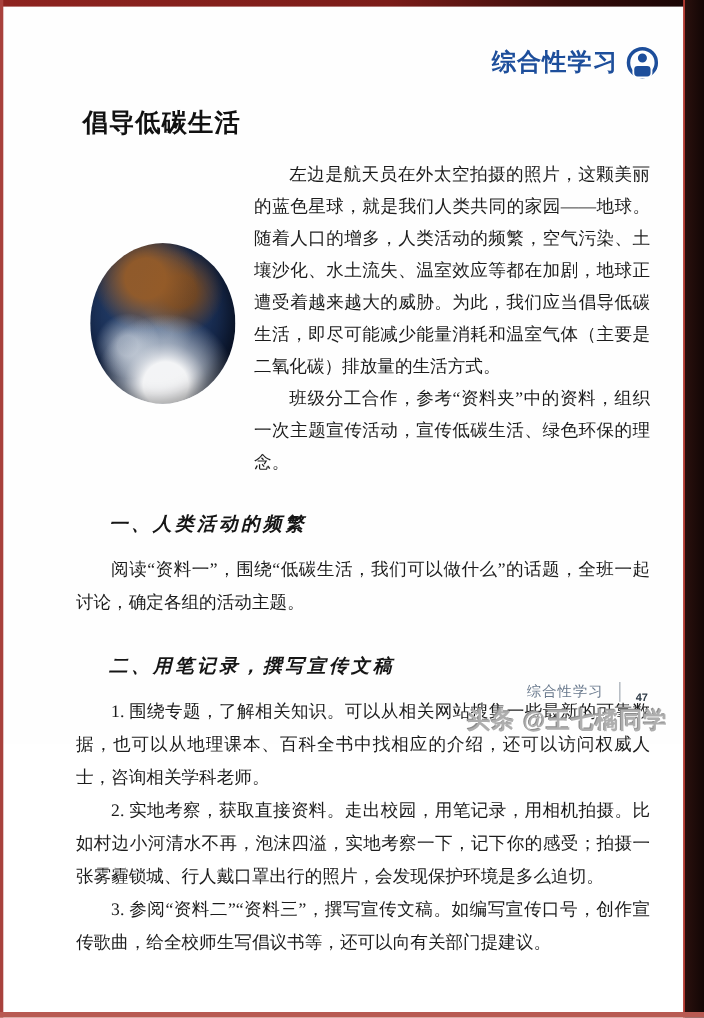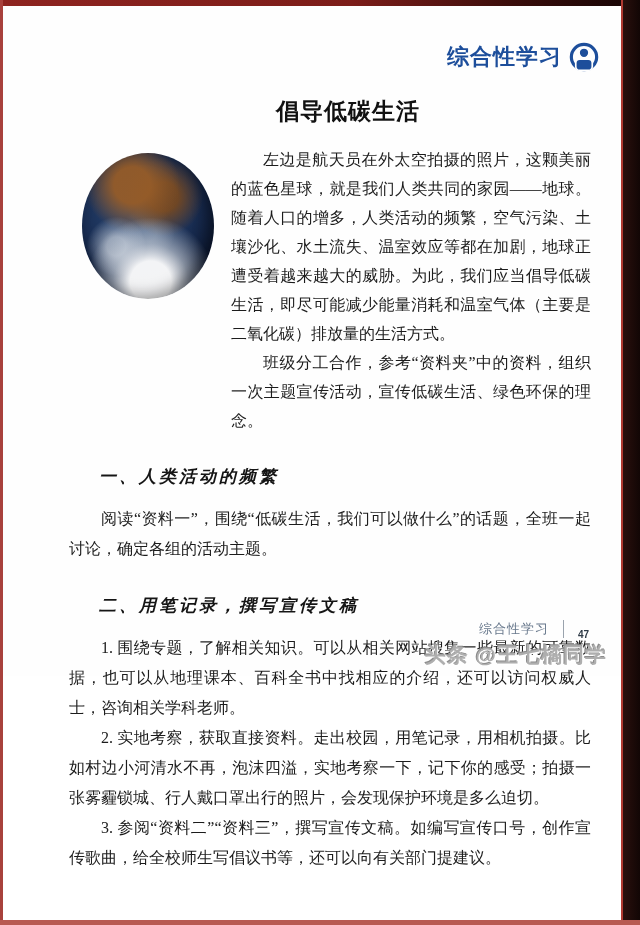--- a/index.html
+++ b/index.html
@@ -22,24 +22,24 @@
 
   
   .header-row{display:flex;justify-content:flex-end;align-items:center;
     padding:36px 22px 0 0;gap:7px;}
   .header-label{color:#1d4e9b;font-size:22px;font-weight:700;
     font-family:"Liberation Sans","DejaVu Sans",sans-serif;letter-spacing:1px;}
   .header-icon{width:30px;height:30px;display:block;}
 
   
   .doc-title{margin:24px 0 0 72px;font-size:23px;font-weight:700;color:#111;
-    font-family:"Liberation Sans","DejaVu Sans",sans-serif;letter-spacing:1px;text-align:center;}
+    font-family:"Liberation Sans","DejaVu Sans",sans-serif;letter-spacing:1px;}
 
   
-  .intro{display:flex;margin:18px 30px 0 62px;}
+  .intro{display:flex;margin:18px 30px 0 62px;align-items:center;}
   .earth-wrap{flex:0 0 166px;display:flex;justify-content:center;align-items:flex-start;padding-top:8px;}
   .earth{width:132px;height:146px;border-radius:50%;
     background:
       radial-gradient(circle at 52% 88%, rgba(255,255,255,0.95) 0 14%, rgba(230,235,240,0.55) 26%, rgba(255,255,255,0) 44%),
       radial-gradient(circle at 26% 64%, rgba(235,240,245,0.55) 0 7%, rgba(255,255,255,0) 22%),
       radial-gradient(circle at 38% 22%, rgba(150,92,40,0.95) 0 13%, rgba(150,92,40,0) 34%),
       radial-gradient(circle at 62% 30%, rgba(120,72,30,0.9) 0 11%, rgba(120,72,30,0) 30%),
       radial-gradient(circle at 50% 55%, rgba(190,200,210,0.25) 0 8%, rgba(255,255,255,0) 26%),
       radial-gradient(circle at 42% 38%, #2c4d7e 0%, #1a2f55 45%, #0c1832 72%, #050b1a 100%);
     box-shadow:inset -6px -4px 14px rgba(0,0,0,0.35);}

